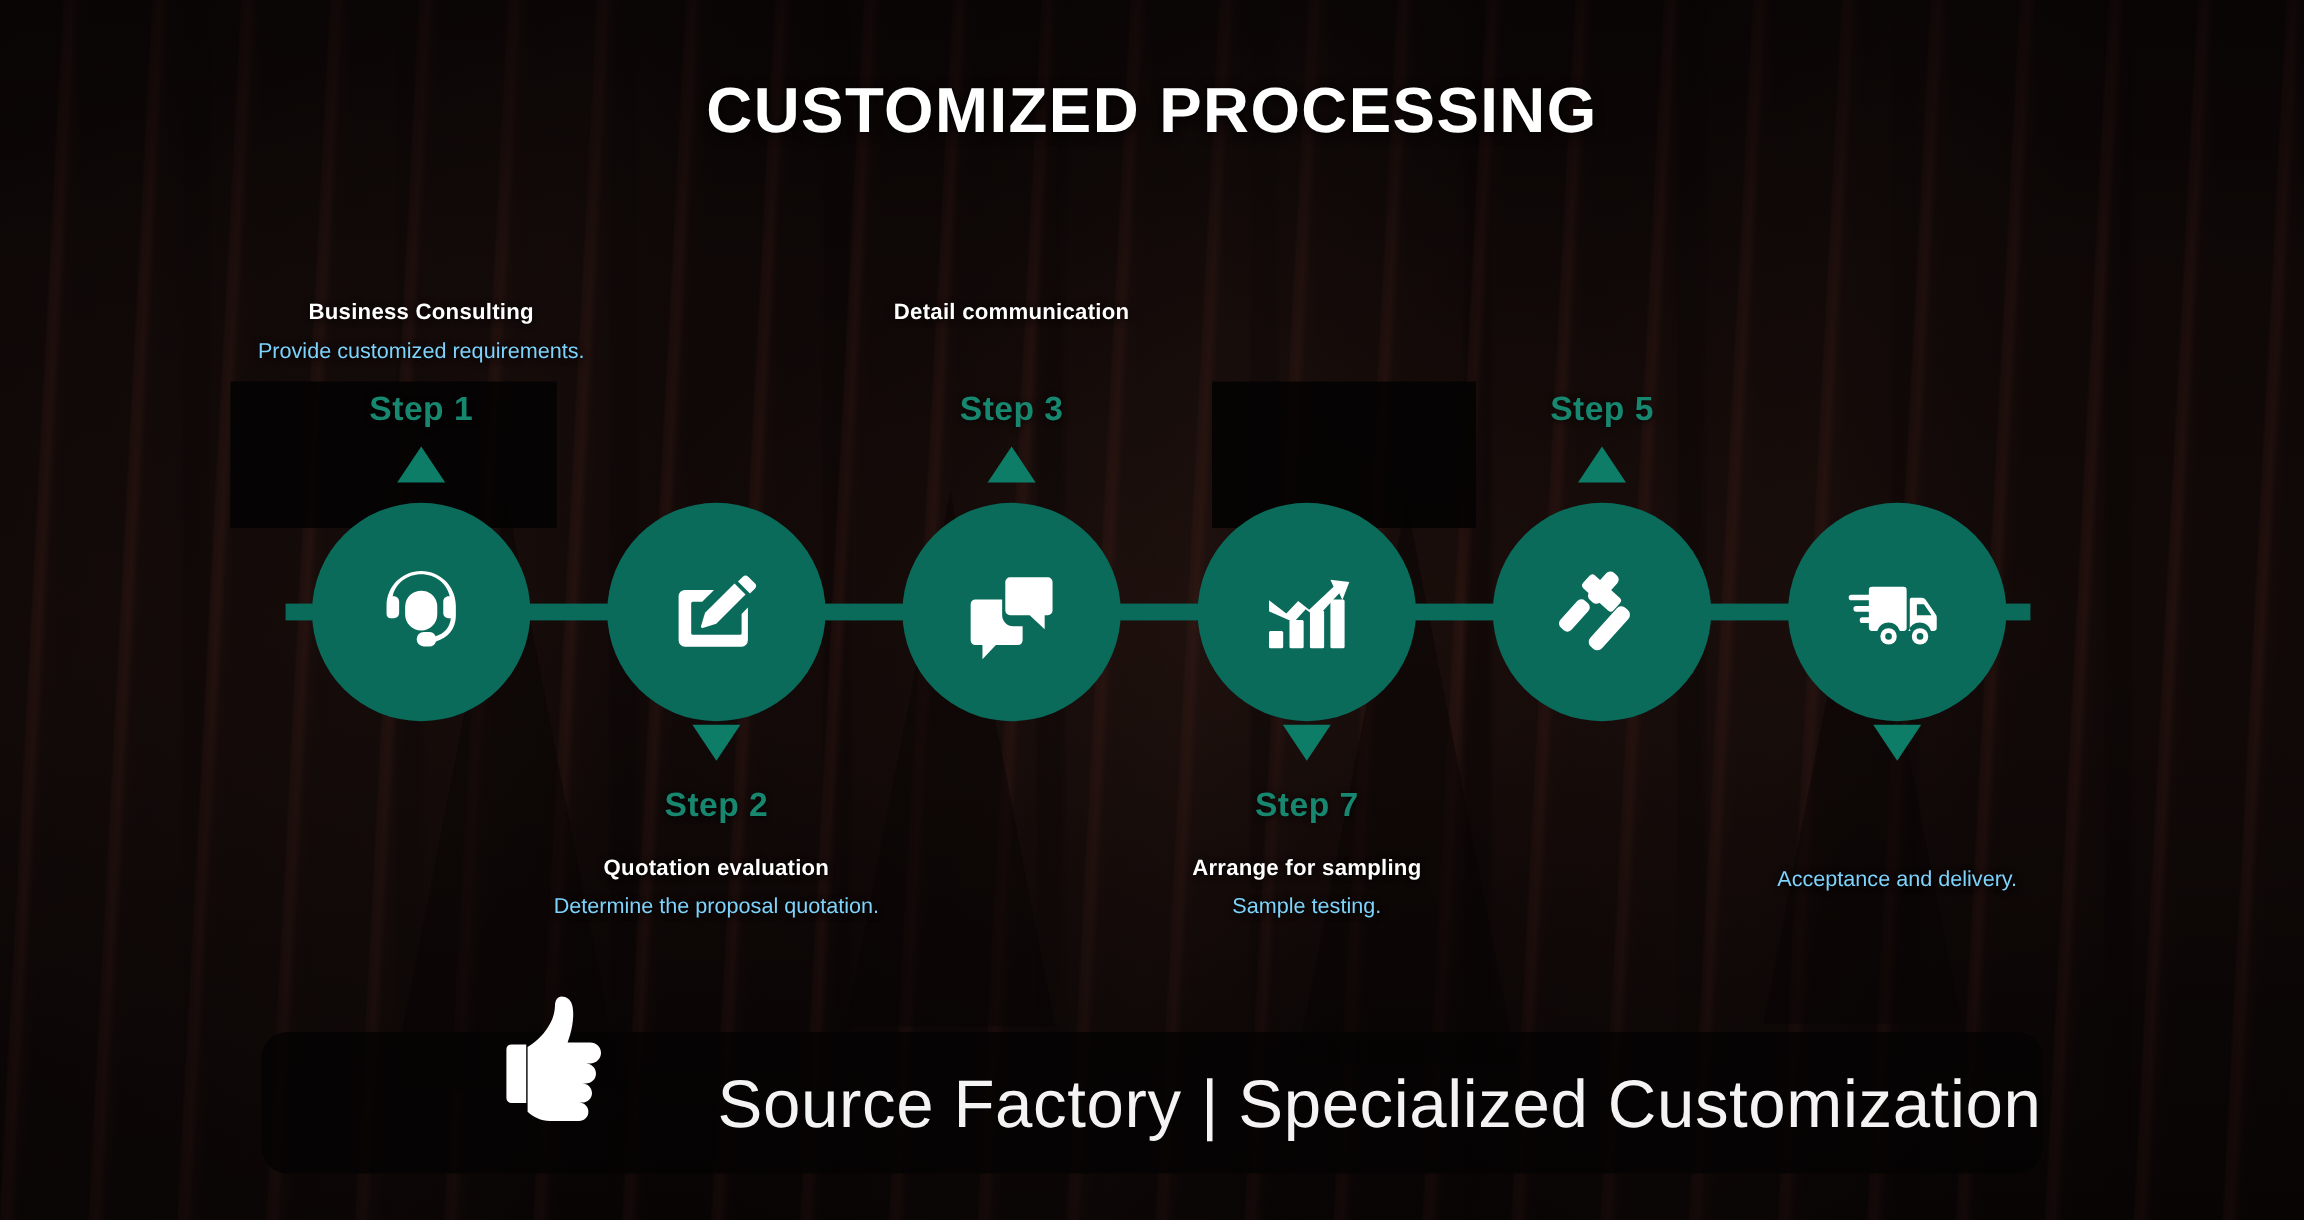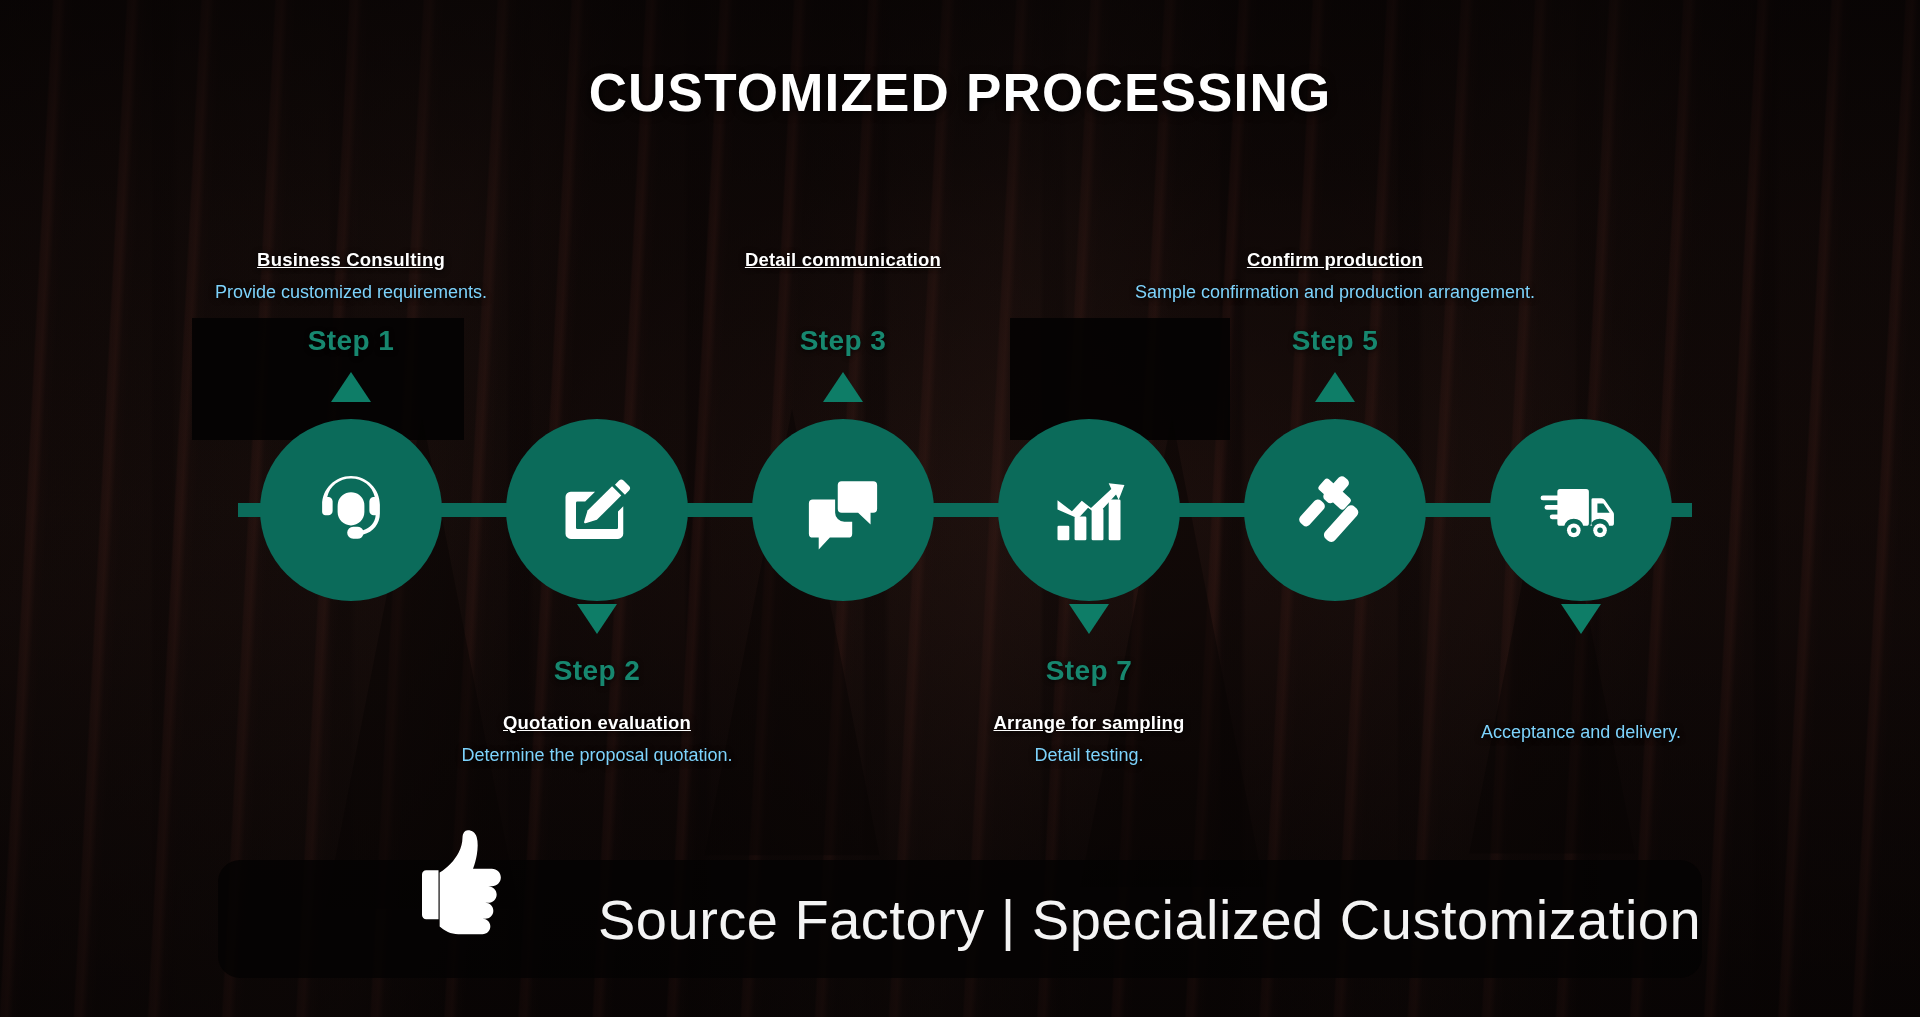--- a/index.html
+++ b/index.html
@@ -118,21 +118,20 @@
     width: 440px;
     text-align: center;
     color: #ffffff;
   }
   .caption .head {
     font-size: 18.5px;
     font-weight: bold;
     letter-spacing: 0.2px;
     line-height: 1.25;
     text-shadow: 0 1px 6px rgba(0,0,0,0.95);
-    text-decoration: underline;
   }
   .caption .sub {
     font-size: 18px;
     font-weight: 400;
     margin-top: 10px;
     line-height: 1.25;
     color: #7dd3fc;
     text-shadow: 0 1px 6px rgba(0,0,0,0.95);
   }
   .steplabel {
@@ -292,32 +291,28 @@
     <div class="steplabel" style="left:939px;  top:655px;">Step 7</div>
     <div class="steplabel" style="left:1185px; top:325px;">Step 5</div>
 
     <div class="caption" style="left:131px; top:248px;">
       <div class="head">Business Consulting</div>
       <div class="sub">Provide customized requirements.</div>
     </div>
     <div class="caption" style="left:623px; top:248px;">
       <div class="head">Detail communication</div>
     </div>
-    <div class="caption" style="left:1115px; top:248px;">
-      <div class="head">Confirm production</div>
-      <div class="sub">Sample confirmation and production arrangement.</div>
-    </div>
 
     <div class="caption" style="left:377px; top:711px;">
       <div class="head">Quotation evaluation</div>
       <div class="sub">Determine the proposal quotation.</div>
     </div>
     <div class="caption" style="left:869px; top:711px;">
       <div class="head">Arrange for sampling</div>
-      <div class="sub">Detail testing.</div>
+      <div class="sub">Sample testing.</div>
     </div>
     <div class="caption" style="left:1361px; top:711px;">
       <div class="sub">Acceptance and delivery.</div>
     </div>
   </div>
 
   <div class="banner">
     <span class="thumb">
       <svg viewBox="0 0 64 78" aria-hidden="true">
         <path d="M29.5 2c2.6 0 4.6 1.6 5.3 4 .9 3.1.7 7 .1 10.6-.5 3-1.4 6-2.3 8.5h11.3c3 0 5.4 2.3 5.4 5.2s-2.4 5.2-5.4 5.2h-2.2c2.8 0 5.1 2.2 5.1 5s-2.3 5-5.1 5h-1.8c2.7 0 4.9 2.1 4.9 4.8s-2.2 4.8-4.9 4.8h-1.6c2.6 0 4.7 2 4.7 4.6s-2.1 4.6-4.7 4.6H23.8c-4.6 0-8.3-2-11.2-4.6V27.3c4.7-2.7 8.9-7.2 11.4-12 1.6-3 2.2-5.8 2.3-9 .1-2.4 1.3-4.3 3.2-4.3z"></path>

